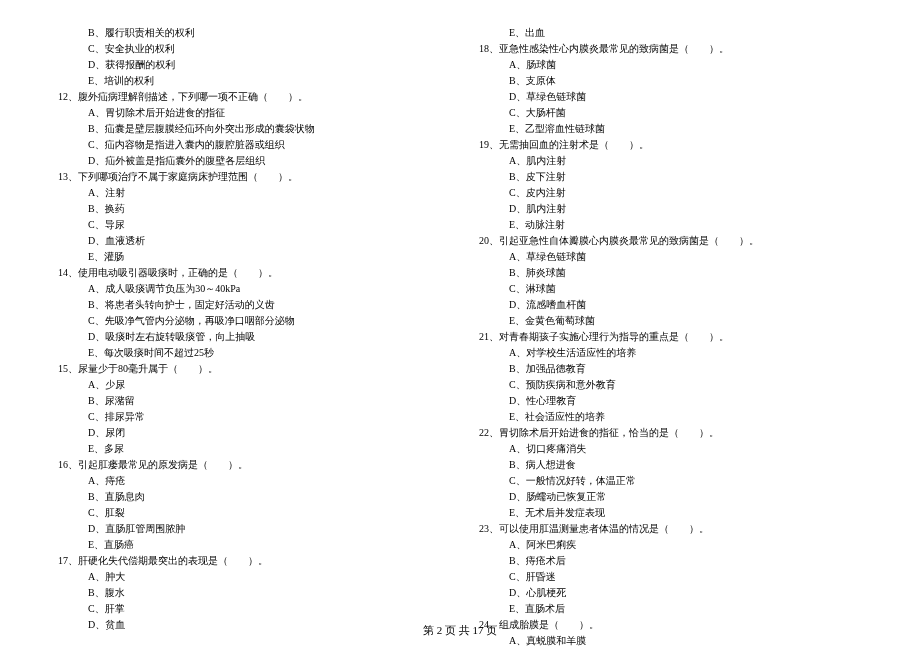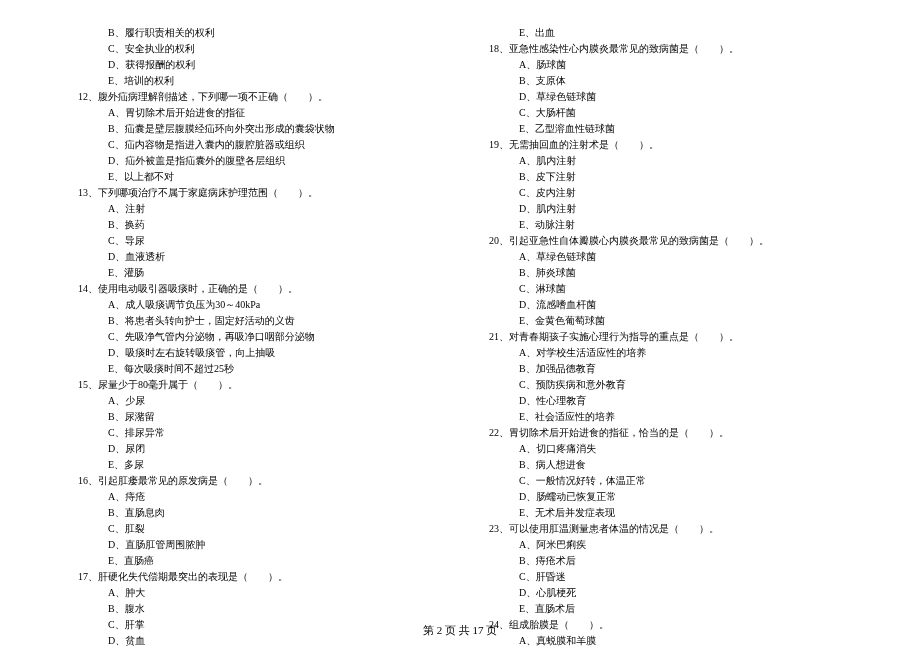--- a/index.html
+++ b/index.html
@@ -14,21 +14,20 @@
       font-family: "SimSun", "宋体", serif;
       font-size: 10px;
       color: #000000;
       position: relative;
       overflow: hidden;
     }
     .page-container {
       display: flex;
       padding: 25px 30px 0 18px;
       height: 620px;
-      margin-left: 20px;
     }
     .column {
       flex: 1;
       padding: 0 15px;
     }
     .column-left {
       padding-left: 70px;
     }
     .column-right {
       padding-left: 40px;
@@ -58,21 +57,20 @@
   <div class="column column-left" id="left-col">
       <div class="option-line">B、履行职责相关的权利</div>
       <div class="option-line">C、安全执业的权利</div>
       <div class="option-line">D、获得报酬的权利</div>
       <div class="option-line">E、培训的权利</div>
       <div class="question-line">12、腹外疝病理解剖描述，下列哪一项不正确（　　）。</div>
       <div class="option-line">A、胃切除术后开始进食的指征</div>
       <div class="option-line">B、疝囊是壁层腹膜经疝环向外突出形成的囊袋状物</div>
       <div class="option-line">C、疝内容物是指进入囊内的腹腔脏器或组织</div>
       <div class="option-line">D、疝外被盖是指疝囊外的腹壁各层组织</div>
-      <div class="option-line">E、以上都不对</div>
       <div class="question-line">13、下列哪项治疗不属于家庭病床护理范围（　　）。</div>
       <div class="option-line">A、注射</div>
       <div class="option-line">B、换药</div>
       <div class="option-line">C、导尿</div>
       <div class="option-line">D、血液透析</div>
       <div class="option-line">E、灌肠</div>
       <div class="question-line">14、使用电动吸引器吸痰时，正确的是（　　）。</div>
       <div class="option-line">A、成人吸痰调节负压为30～40kPa</div>
       <div class="option-line">B、将患者头转向护士，固定好活动的义齿</div>
       <div class="option-line">C、先吸净气管内分泌物，再吸净口咽部分泌物</div>

